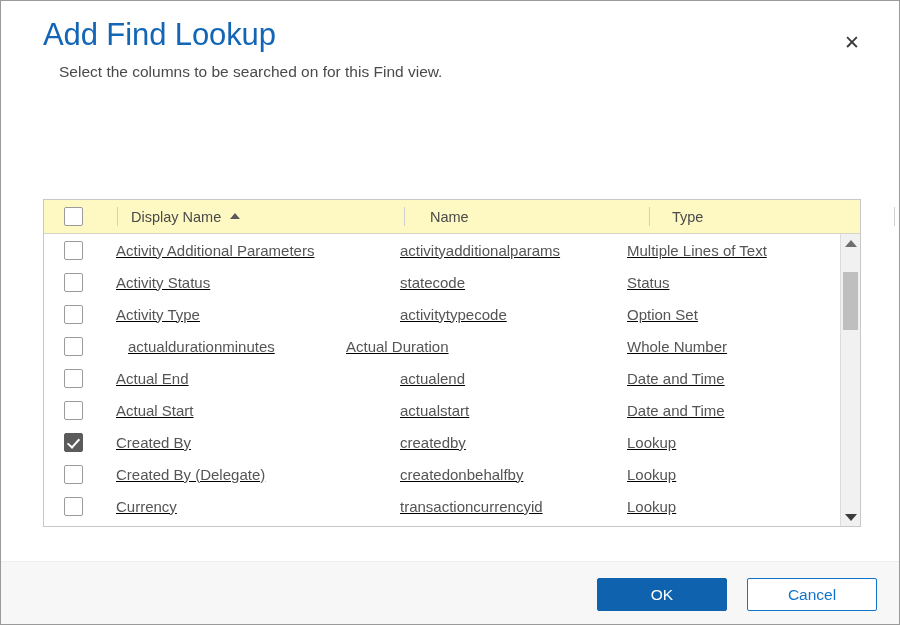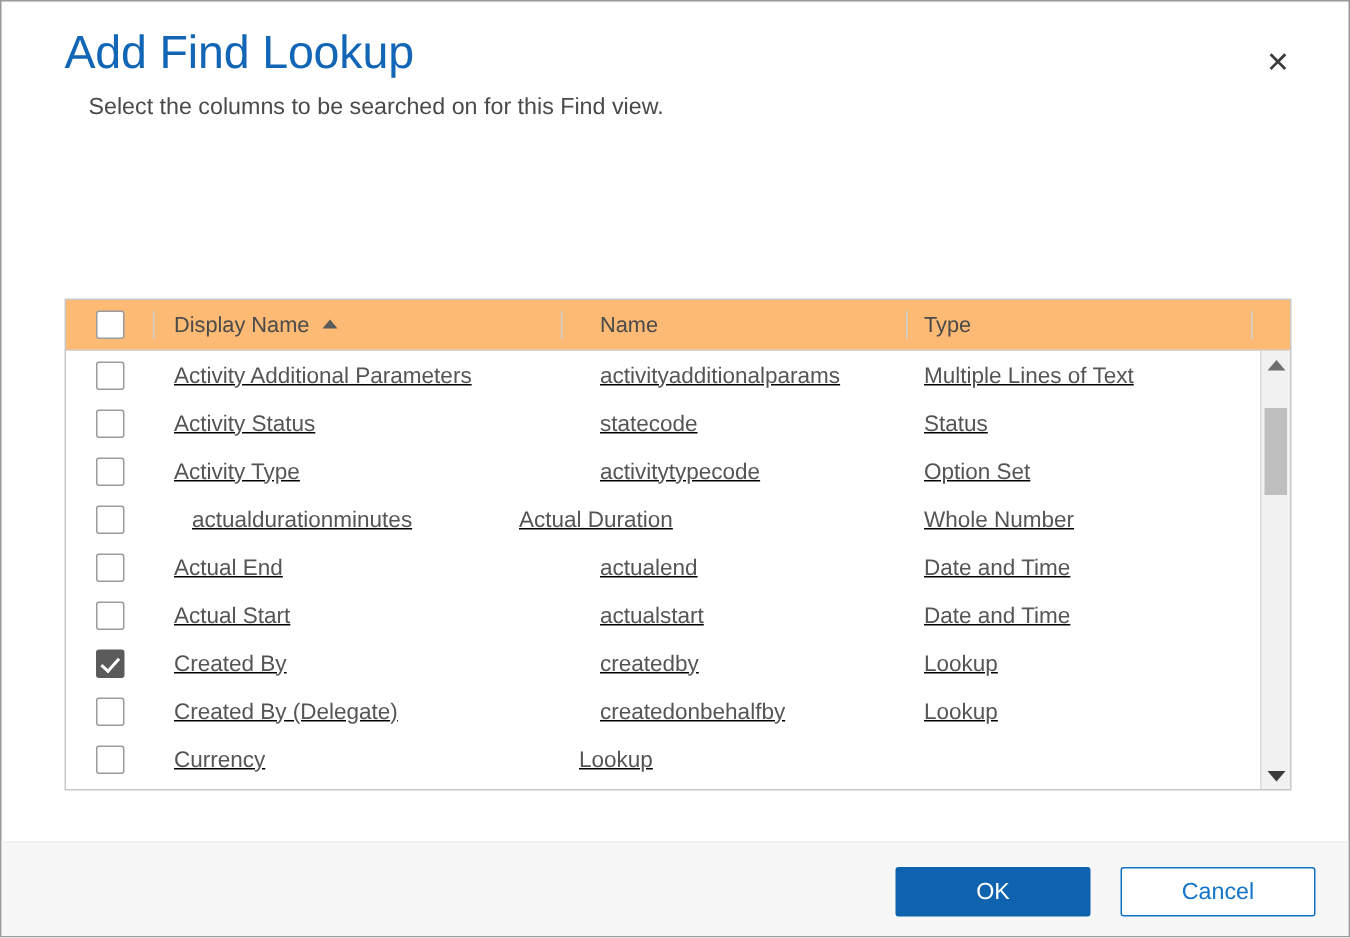--- a/index.html
+++ b/index.html
@@ -77,23 +77,24 @@
     width: 818px;
     height: 328px;
     box-sizing: border-box;
     border: 1px solid #c8c8c8;
     background: #ffffff;
   }
 
   .grid-head {
     display: flex;
     height: 34px;
-    background: #fdba74;
+    background: #fef9c3;
     border-bottom: 1px solid #d7d4cb;
     box-sizing: border-box;
+    gap: 15px;
   }
   .hcell {
     display: flex;
     align-items: center;
     box-sizing: border-box;
     height: 100%;
     font-size: 14.5px;
     color: #4a4a4a;
     position: relative;
   }
@@ -102,21 +103,21 @@
     position: absolute;
     left: 0;
     top: 7px;
     bottom: 7px;
     width: 1px;
     background: #cfcfcf;
   }
   .col-check { width: 58px; justify-content: center; flex: 0 0 58px; }
   .col-display { flex: 0 0 272px; padding-left: 14px; }
   .col-name { flex: 0 0 230px; padding-left: 26px; }
-  .col-type { flex: 0 0 230px; padding-left: 12px; }
+  .col-type { flex: 0 0 230px; padding-left: 23px; }
   .col-end { flex: 1 1 auto; }
 
   .sort-arrow {
     display: inline-block;
     margin-left: 9px;
     width: 0; height: 0;
     border-left: 5px solid transparent;
     border-right: 5px solid transparent;
     border-bottom: 6px solid #5a5a5a;
     vertical-align: middle;
@@ -356,20 +357,21 @@
             </div>
             <div class="cell col-display">Created By (Delegate)</div>
             <div class="cell col-name">createdonbehalfby</div>
             <div class="cell col-type">Lookup</div>
           </div>
           <div class="grid-row">
             <div class="cell col-check">
               <span class="cbx"></span>
             </div>
             <div class="cell col-display">Currency</div>
+            <div class="cell col-name">transactioncurrencyid</div>
             <div class="cell col-type">Lookup</div>
           </div>
         </div>
 
       <div class="vscroll">
         <div class="sb-arrow sb-up">
           <span class="tri-up"></span>
         </div>
         <div class="sb-thumb"></div>
         <div class="sb-arrow sb-down">

